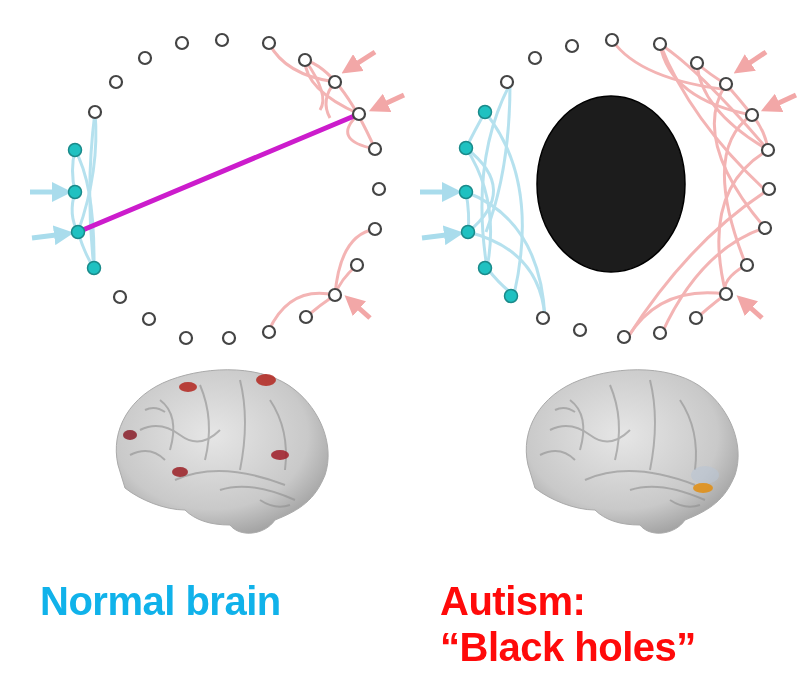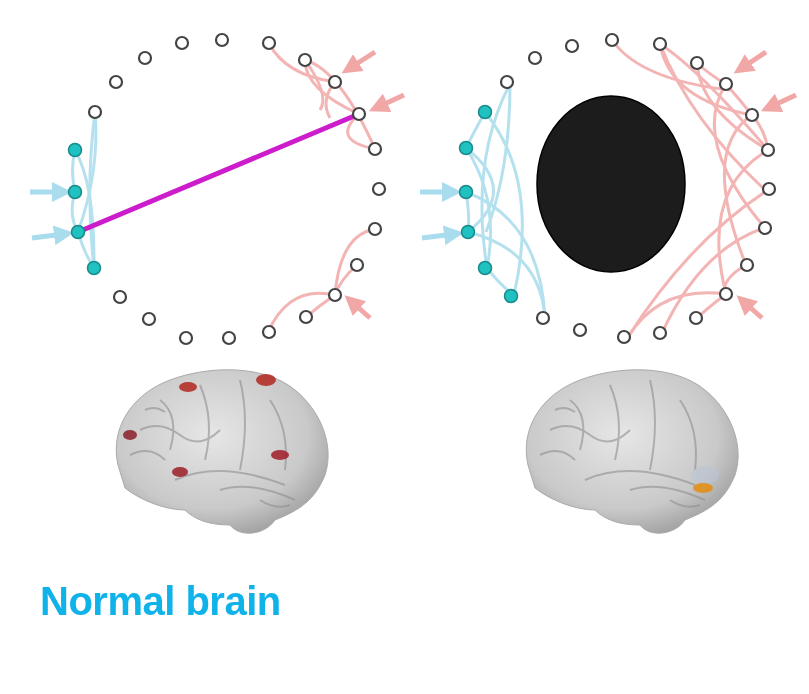--- a/index.html
+++ b/index.html
@@ -221,13 +221,15 @@
   <g>
     <ellipse cx="195" cy="115" rx="14" ry="9" fill="#b9c4d4" opacity="0.6"></ellipse>
     <ellipse cx="193" cy="128" rx="10" ry="5" fill="#e0901a" opacity="0.9"></ellipse>
   </g>
 </svg>
 
 <div class="caption normal">
   <span>Normal brain</span>
 </div>
 <div class="caption autism">
+  <div>Autism:</div>
+  <div>“Black holes”</div>
 </div>
 
 </body></html>

